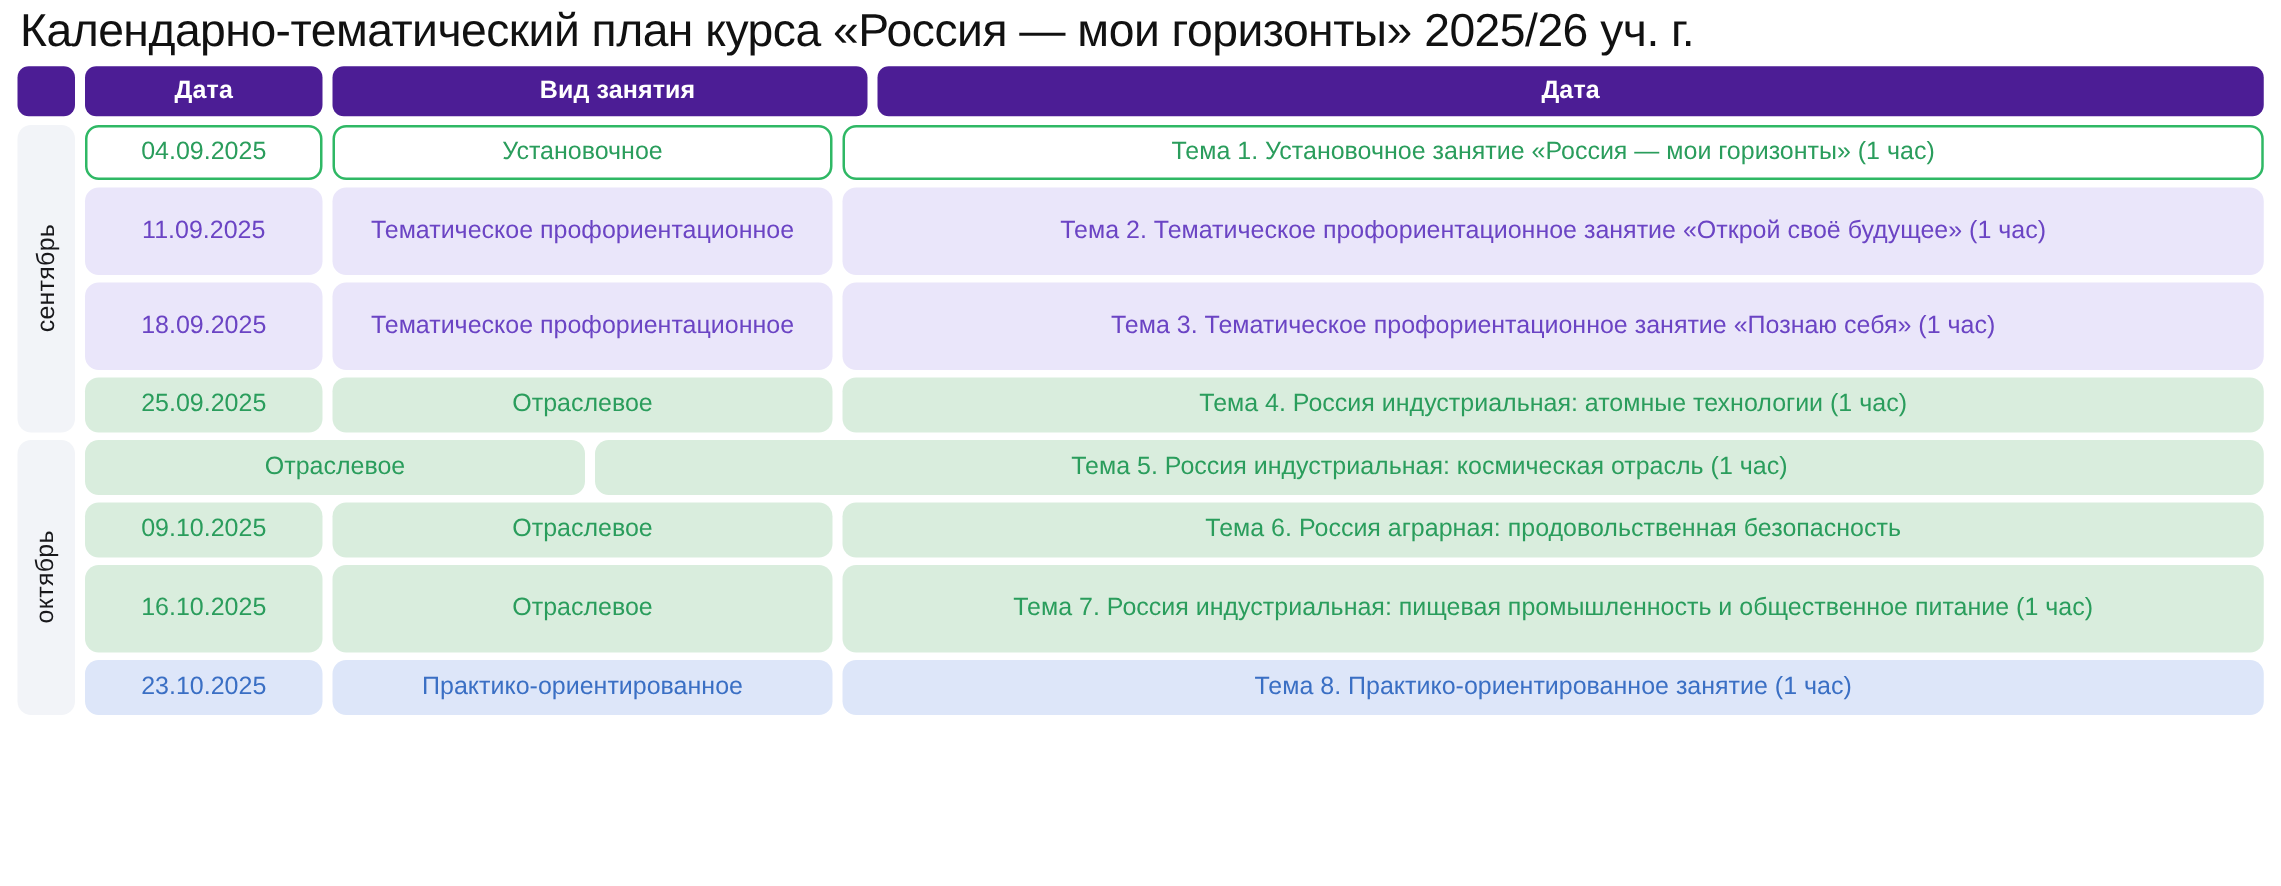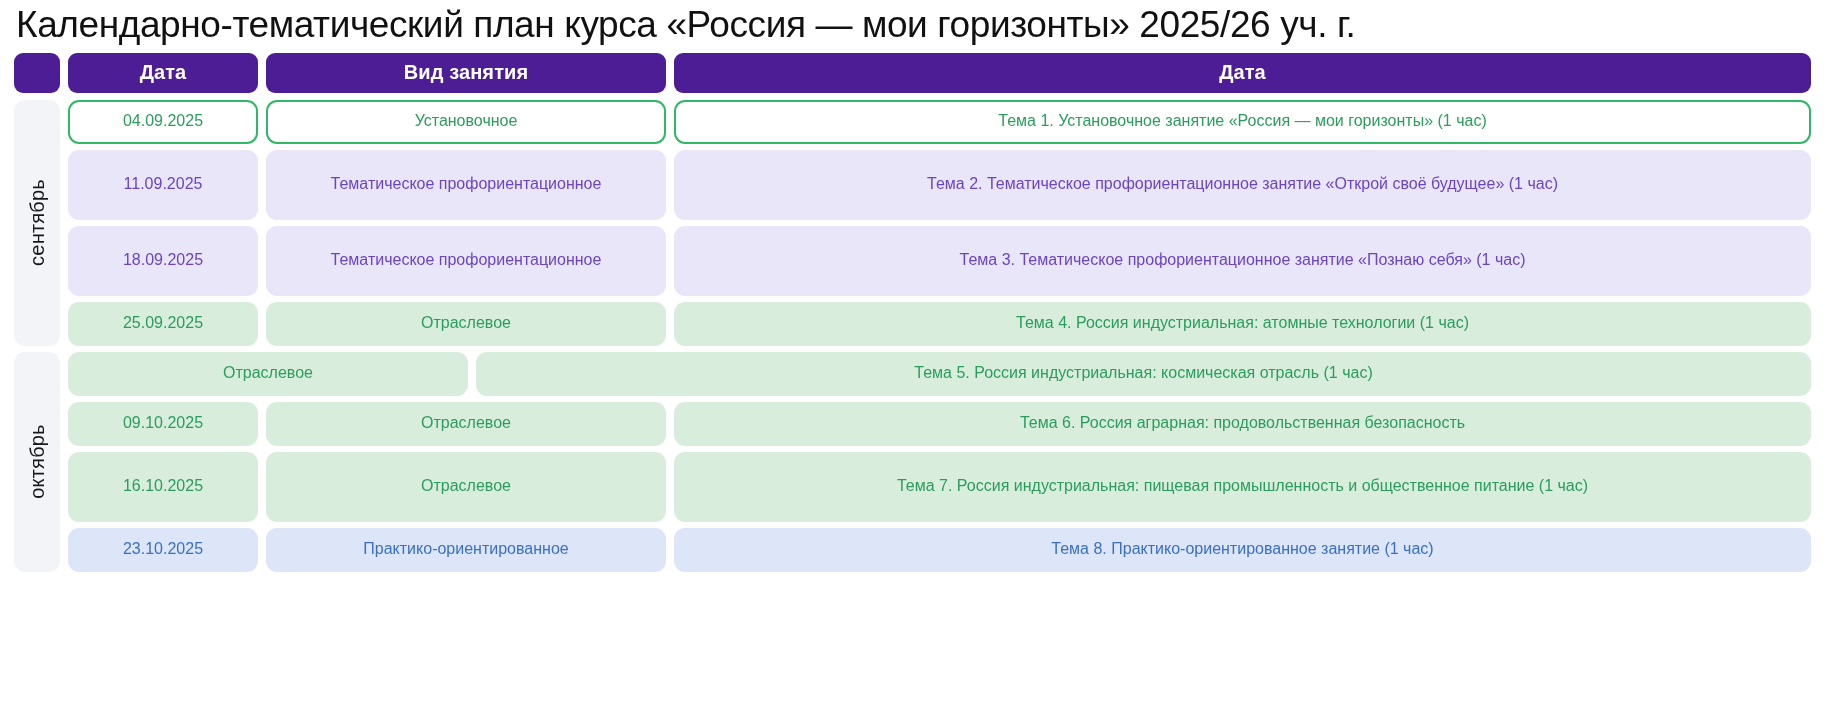--- a/index.html
+++ b/index.html
@@ -64,21 +64,21 @@
     color: #ffffff;
     font-size: 20px;
     font-weight: 700;
     display: flex;
     align-items: center;
     justify-content: center;
     letter-spacing: 0.1px;
   }
   .head-month { width: var(--col-month); flex: 0 0 var(--col-month); }
   .head-date  { width: var(--col-date);  flex: 0 0 var(--col-date); }
-  .head-kind  { width: var(--col-kind);  flex: 0 0 var(--col-kind); }
+  .head-kind  { width: var(--col-kind);  flex: 0 0 var(--col-kind); padding-left: 28px; }
   .head-topic { flex: 1 1 auto; }
 
   
   .body-area {
     display: flex;
     gap: var(--gap);
     align-items: flex-start;
   }
 
   .month-rail {
@@ -116,21 +116,21 @@
     display: flex;
     gap: var(--gap);
     align-items: stretch;
   }
   .cell {
     border-radius: 11px;
     display: flex;
     align-items: center;
     justify-content: center;
     text-align: center;
-    font-size: 16px;
+    font-size: 20px;
     line-height: 1.18;
     padding: 4px 10px;
     box-sizing: border-box;
   }
   .cell.date  { width: var(--col-date);  flex: 0 0 var(--col-date); }
   .cell.kind  { width: var(--col-kind);  flex: 0 0 var(--col-kind); }
   .cell.topic { flex: 1 1 auto; }
 
   
   .row.v-outline .cell {

